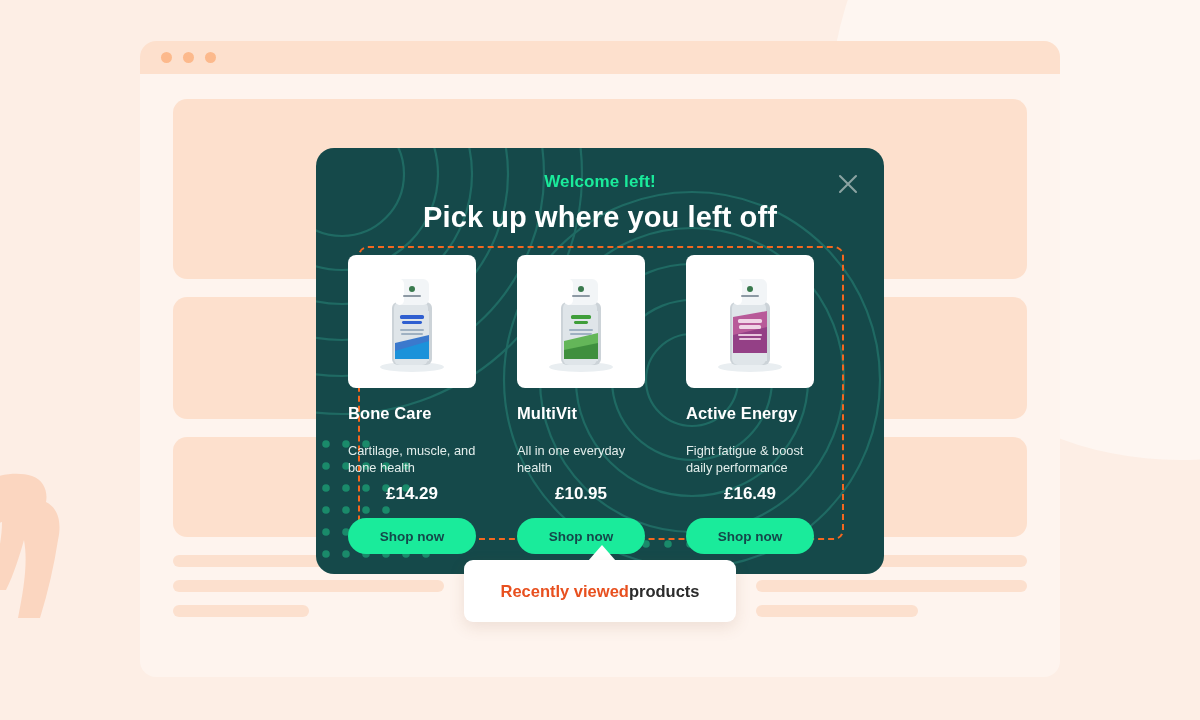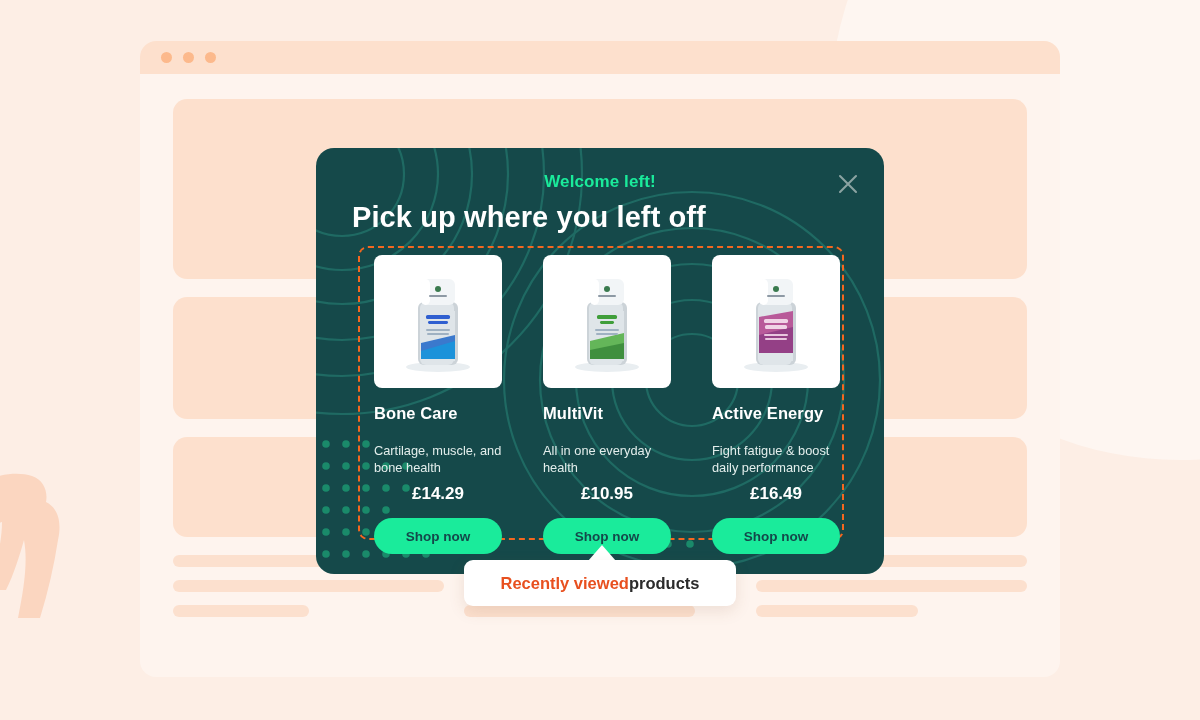--- a/index.html
+++ b/index.html
@@ -121,21 +121,21 @@
   }
 
   .welcome {
     text-align: center;
     color: #1aeb9b;
     font-size: 17px;
     font-weight: bold;
     letter-spacing: 0.1px;
   }
   .headline {
-    text-align: left;
+    text-align: center;
     color: #ffffff;
     font-size: 29px;
     font-weight: bold;
     margin-top: 9px;
     letter-spacing: 0.1px;
   }
 
   .close-btn {
     position: absolute;
     top: 20px;
@@ -157,21 +157,21 @@
     width: 486px;
     height: 294px;
     border: 2px dashed #f4671f;
     border-radius: 10px;
     z-index: 7;
     pointer-events: none;
   }
 
   .cards {
     position: absolute;
-    left: 374px;
+    left: 348px;
     top: 255px;
     width: 466px;
     display: flex;
     gap: 41px;
     z-index: 7;
   }
   .card {
     width: 128px;
   }
   .thumb {
@@ -218,21 +218,21 @@
     font-weight: bold;
     cursor: pointer;
   }
 
   
   .tooltip {
     position: absolute;
     left: 464px;
     top: 560px;
     width: 272px;
-    height: 46px;
+    height: 62px;
     background: #ffffff;
     border-radius: 9px;
     z-index: 12;
     display: flex;
     align-items: center;
     justify-content: center;
     box-shadow: 0 5px 16px rgba(120, 80, 50, 0.13);
     font-size: 16.5px;
     font-weight: bold;
   }

